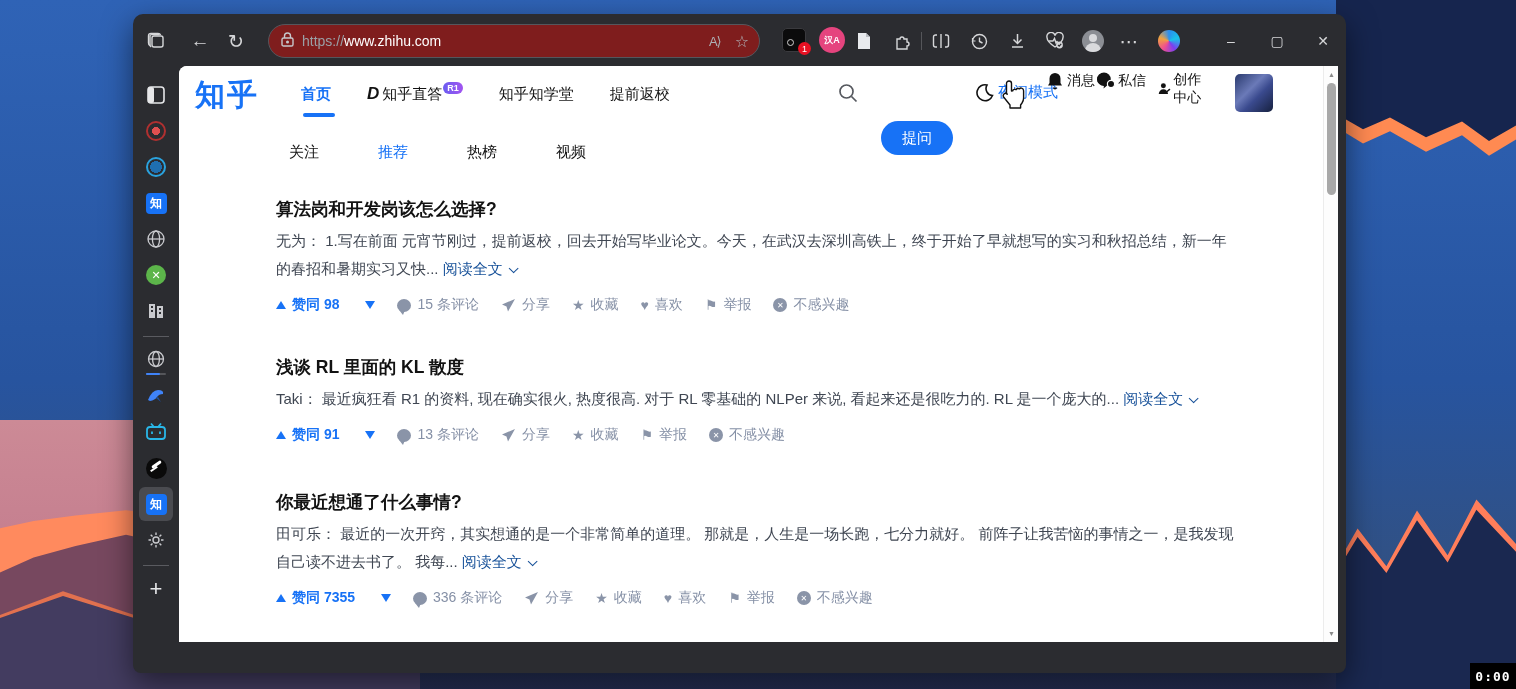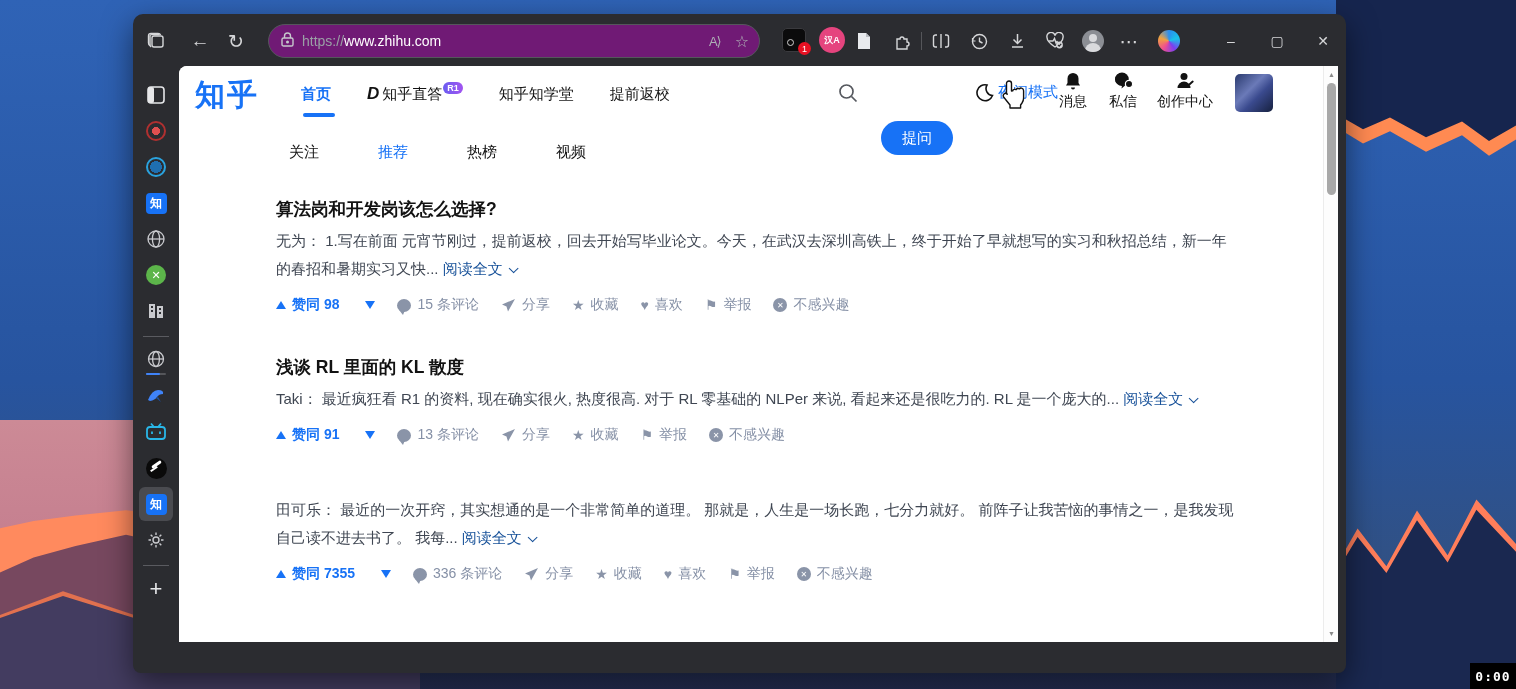--- a/index.html
+++ b/index.html
@@ -31,21 +31,21 @@
 
   
   .window { position:fixed; left:133px; top:14px; width:1213px; height:659px; background:#2b2c30;
     border-radius:10px 10px 8px 8px; box-shadow:0 10px 30px rgba(0,0,0,.5); z-index:10; }
 
   
   .titlebar { position:absolute; left:0; top:0; width:100%; height:54px; display:flex; align-items:center; }
   .tb-icon { width:30px; height:30px; display:flex; align-items:center; justify-content:center; color:#d6d7d9; flex:0 0 auto; font-size:16px; }
   .tb-icon svg { display:block; }
   .glyph-btn { font-size:19px; color:#d6d7d9; }
-  .addr { position:absolute; left:135px; top:10px; width:492px; height:34px; border:1px solid #55565c; background:#701a75;
+  .addr { position:absolute; left:135px; top:10px; width:492px; height:34px; border:1px solid #55565c; background:#7f1d1d;
     border-radius:17px; display:flex; align-items:center; padding:0 10px 0 12px; }
   .addr .lock { margin-right:8px; }
   .addr .url { font-size:14px; color:#fff; flex:1 1 auto; white-space:nowrap; }
   .addr .url .scheme { color:#9aa0a6; }
   .addr-right { display:flex; align-items:center; gap:4px; color:#aeb1b6; }
   .read-aloud { font-size:13px; color:#aeb1b6; letter-spacing:-1px; }
   .star-o { font-size:16px; color:#aeb1b6; }
   .ext-black { position:absolute; left:649px; top:14px; width:24px; height:24px; background:#0b0b0c; border:1px solid #3a3a3e; border-radius:5px; }
   .ext-black .dot { position:absolute; left:4px; bottom:5px; width:7px; height:7px; border:1.5px solid #cfcfcf; border-radius:50%; }
   .ext-badge { position:absolute; right:-6px; bottom:-4px; min-width:13px; height:13px; background:#e81123; color:#fff; border-radius:7px;
@@ -94,21 +94,21 @@
   .zh-nav .nav-item { position:relative; cursor:pointer;text-align:center; }
   .nav-item.active { color:#1772f6; font-weight:bold; }
   .nav-underline { position:absolute; left:124px; top:47px; width:32px; height:4px; background:#1772f6; border-radius:2px; }
   .d-glyph { font-style:italic; font-weight:bold; font-size:17px; margin-right:3px; }
   .r1-badge { position:relative; top:-8px; background:linear-gradient(90deg,#6a5cf0,#a254f0); color:#fff; font-size:9px; font-weight:bold;
     border-radius:7px; padding:1px 4px; margin-left:1px; }
   .zh-search { position:absolute; left:658px; top:16px; }
   .zh-ask { position:absolute; left:702px; top:11px; width:72px; height:34px; background:#1772f6; color:#fff; border:none;
     border-radius:17px; font-size:15px; font-family:inherit;margin-top:44px; }
   .zh-night { position:absolute; left:796px; top:17px; display:flex; align-items:center; gap:4px; font-size:15px; color:#1772f6; }
-  .icon-stack { position:absolute; top:5px; width:56px; display:flex; flex-direction:column; align-items:center; gap:2px; color:#121212; }
+  .icon-stack { position:absolute; top:5px; width:56px; display:flex; flex-direction:row; align-items:center; gap:2px; color:#121212; }
   .icon-stack .lbl { font-size:14px; }
   .zh-avatar { position:absolute; left:1056px; top:8px; width:38px; height:38px; border-radius:5px;
     background:linear-gradient(135deg,#2a3a6e 0%,#6b7ab8 40%,#3a4a8e 60%,#16203e 100%); }
 
   
   .zh-tabs { position:absolute; left:97px; top:77px; display:flex; gap:45px; font-size:15px; color:#121212; }
   .zh-tab { width:32px; text-align:center; cursor:pointer;margin-left:12px; }
   .zh-tab.active { color:#1772f6; }
 
   
@@ -471,20 +471,21 @@
             <span>举报</span>
           </span>
         <span class="act">
             <span class="cx">✕</span>
             <span>不感兴趣</span>
           </span>
       </div>
     </div>
 
     <div class="feed-item" style="top:424px">
+      <div class="fi-title">你最近想通了什么事情?</div>
       <div class="fi-excerpt"><span>田可乐： 最近的一次开窍，其实想通的是一个非常简单的道理。 那就是，人生是一场长跑，七分力就好。 前阵子让我苦恼的事情之一，是我发现自己读不进去书了。 我每...</span> <span class="read-more">阅读全文</span><span class="chev"></span></div>
       <div class="fi-actions">
         <span class="vote">
             <span class="tri-up"></span>
             <span>赞同 7355</span>
           </span>
         <span class="tri-down"></span>
         <span class="act">
             <span class="bubble"></span>
             <span>336 条评论</span>

